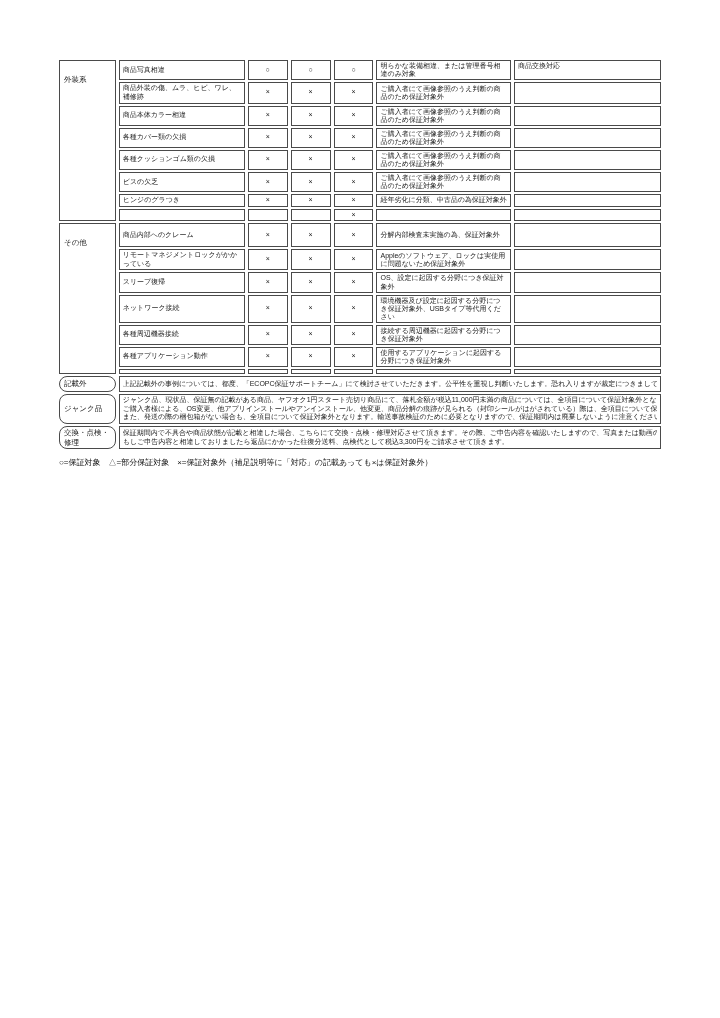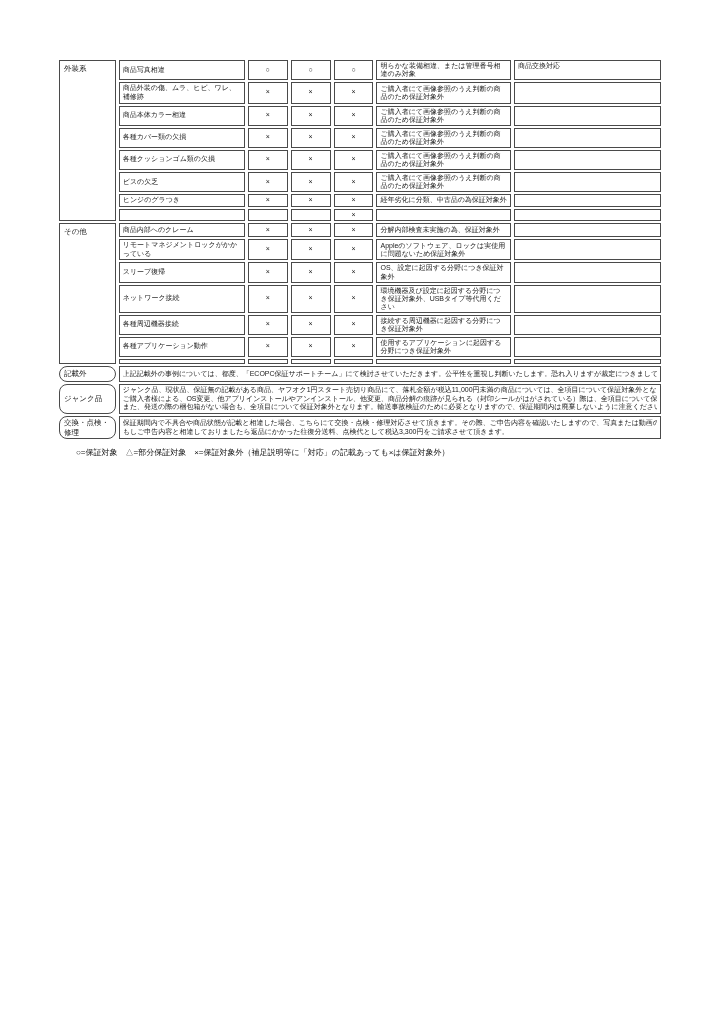--- a/index.html
+++ b/index.html
@@ -12,30 +12,30 @@
   table.grid {
     border-collapse:separate; border-spacing:3px 2px;
     table-layout:fixed; width:608px;
   }
   td {
     border:1px solid #4a4a4a;
     font-size:7px; line-height:1.25;
     padding:1px 3px; vertical-align:middle;
     overflow:hidden; word-break:break-all;
   }
-  td.cat { vertical-align:top; font-size:7.5px; padding-top:3px; padding-left:4px; }
+  td.cat { vertical-align:top; font-size:7.5px; padding-top:14px; padding-left:4px; }
   td.item { }
   td.sym { text-align:center; padding:0; font-size:7px; }
   td.remark { line-height:1.15; }
   td.note { vertical-align:top; }
   td.tiny { padding:0; font-size:1px; line-height:1; height:3px; }
   td.flabel { vertical-align:middle; font-size:7.5px; padding-left:4px;border-radius:8px; }
   td.ftxt { vertical-align:middle; }
   td.ftxt div { white-space:nowrap; overflow:hidden; }
-  .legend { margin-top:6px; margin-left:20px; font-size:8px; color:#111; }
+  .legend { margin-top:6px; margin-left:3px; font-size:8px; color:#111; }
 </style>
 </head>
 <body>
 
 <div class="page">
   <table class="grid">
     <colgroup>
       <col style="width:54px">
         <col style="width:120px">
       <col style="width:38px">
@@ -105,21 +105,21 @@
     </tr>
     <tr style="height:12px">
       <td class="item"></td>
       <td class="sym"></td>
       <td class="sym"></td>
       <td class="sym">×</td>
       <td class="remark"></td>
       <td class="note"></td>
     </tr>
 
-    <tr style="height:14px">
+    <tr style="height:24px">
       <td class="cat" rowspan="7">その他</td>
       <td class="item">商品内部へのクレーム</td>
       <td class="sym">×</td>
       <td class="sym">×</td>
       <td class="sym">×</td>
       <td class="remark">分解内部検査未実施の為、保証対象外</td>
       <td class="note"></td>
     </tr>
     <tr style="height:19px">
       <td class="item">リモートマネジメントロックがかかっている</td>

